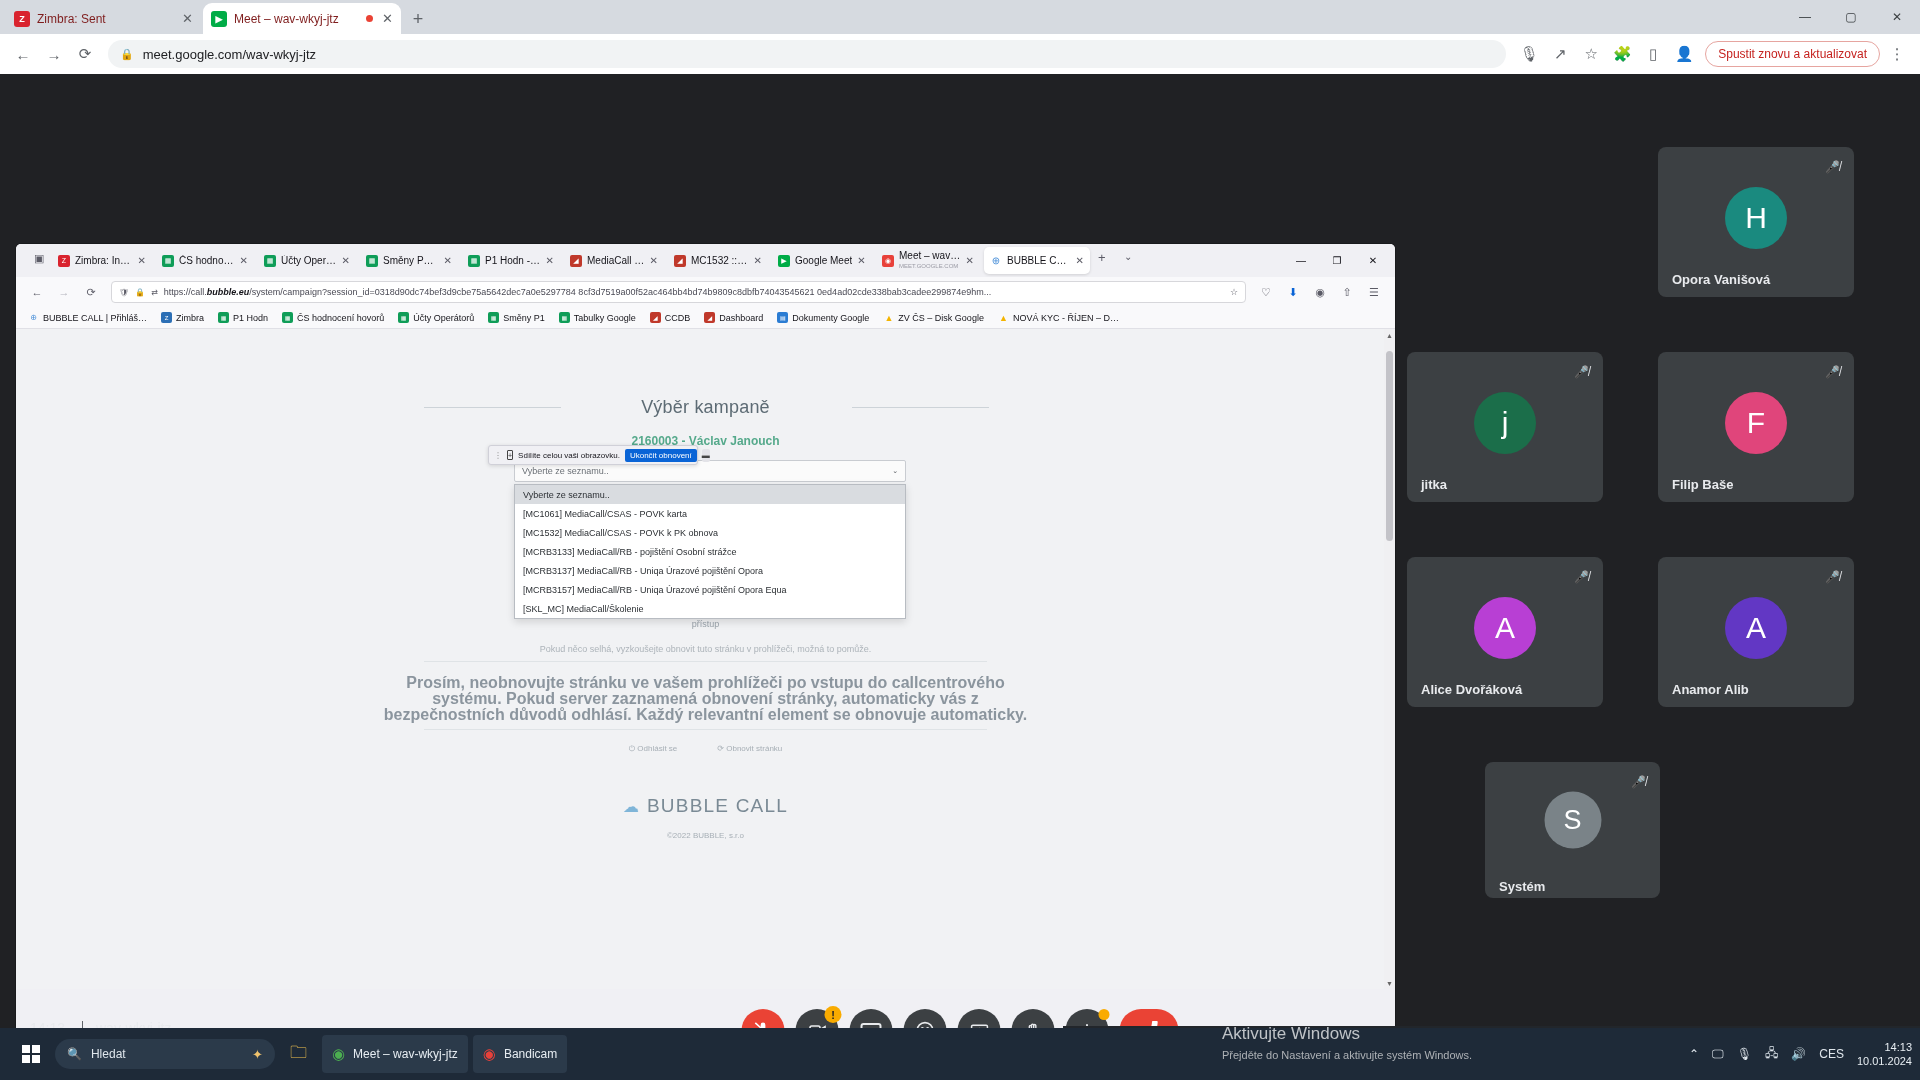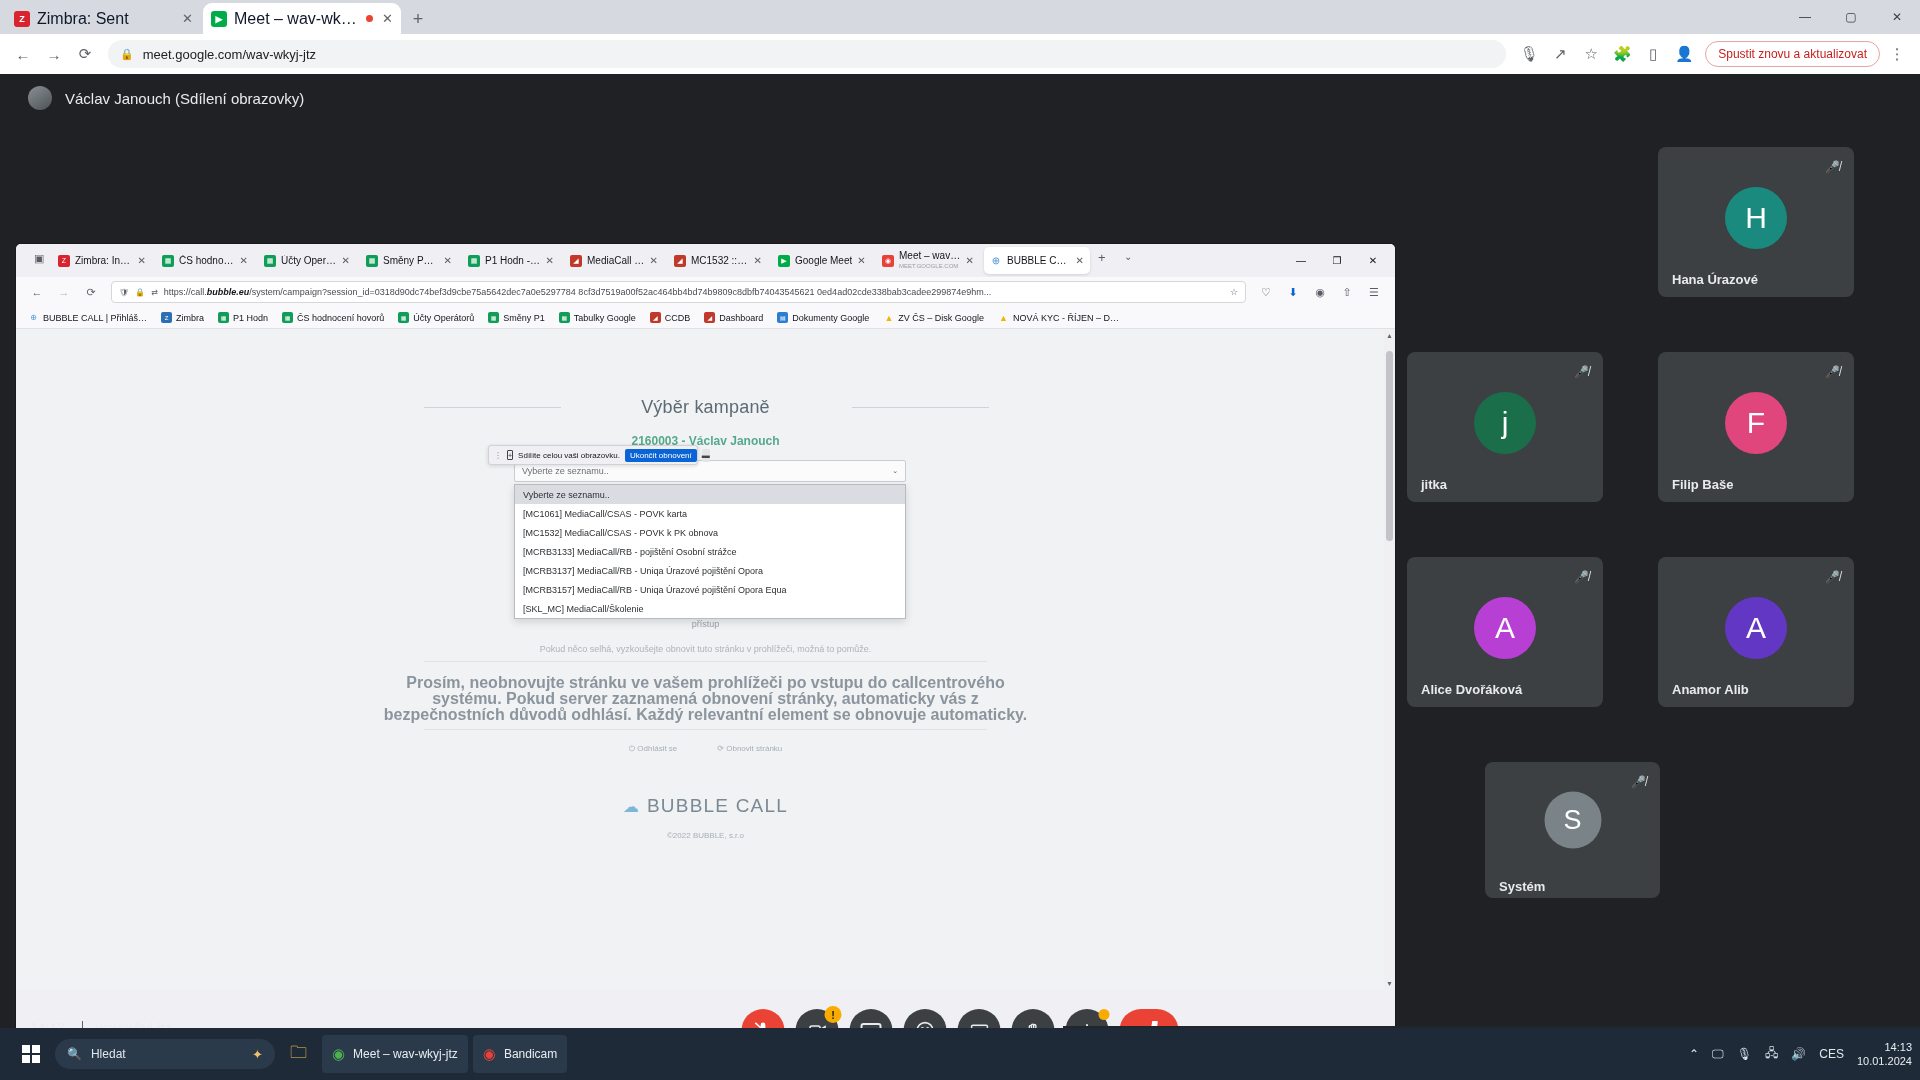--- a/index.html
+++ b/index.html
@@ -9,21 +9,21 @@
   
   #chrome-window { position:absolute; left:0; top:0; width:1920px; height:1060px; background:#d6dae0; }
   #chrome-tabstrip { position:absolute; left:0; top:0; width:1920px; height:34px; background:#d6dae0; }
   .ctab { position:absolute; top:3px; height:31px; border-radius:9px 9px 0 0;
           display:flex; align-items:center; padding:0 8px; gap:7px; }
   .ctab.inactive { background:transparent; }
   .ctab.active { background:#fff; }
   .ctab .favicon { width:16px; height:16px; border-radius:3px; flex:0 0 auto;
                    display:flex; align-items:center; justify-content:center;
                    font-size:9px; color:#fff; font-weight:bold; }
-  .ctab .ctitle { font-size:16px; color:#0f172a; white-space:nowrap; overflow:hidden;
+  .ctab .ctitle { font-size:12px; color:#7f1d1d; white-space:nowrap; overflow:hidden;
                   text-overflow:ellipsis; flex:1 1 auto; }
   .ctab .cclose { font-size:13px; color:#5f6368; flex:0 0 auto; line-height:1; }
   .rec-dot { width:11px; height:11px; border-radius:50%; background:#ea4335; flex:0 0 auto;
              border:2px solid #fff; box-shadow:0 0 0 1px #ea4335 inset; }
   #newtab-btn { position:absolute; left:405px; top:6px; width:26px; height:26px;
                 display:flex; align-items:center; justify-content:center;
                 font-size:18px; color:#5f6368; }
   #win-controls { position:absolute; right:0; top:0; height:34px; display:flex; }
   #win-controls div { width:46px; height:34px; display:flex; align-items:center;
                       justify-content:center; font-size:12px; color:#3c4043; }
@@ -286,24 +286,20 @@
     <div class="tb-icon">☆</div>
     <div class="tb-icon">🧩</div>
     <div class="tb-icon">▯</div>
     <div class="tb-icon">👤</div>
     <div id="update-btn">Spustit znovu a aktualizovat</div>
     <div class="tb-icon">⋮</div>
   </div>
 
   <div id="meet-page">
 
-    <div id="meet-header">
-      <span class="avatar-sm"></span>
-      <span class="htitle">Václav Janouch (Sdílení obrazovky)</span>
-    </div>
 
     <div id="share-view">
       <div id="inner-window">
 
         <div id="ff-tabstrip">
           <span id="ff-listall">▣</span>
           <div class="fftab" style="left:36px;width:100px;">
             <span class="fi" style="background:#d9232e;">Z</span>
             <span class="ft">Zimbra: Inbox (97)</span>
             <span class="fx">✕</span>
@@ -527,21 +523,21 @@
           </div>
         </div>
 
       </div>
     </div>
 
 
     <div class="tile" style="left:1658px;top:73px;width:196px;height:150px;">
       <div class="circle" style="width:62px;height:62px;background:#1a8a7f;font-size:30px;">H</div>
       <div class="mic-off">🎤̸</div>
-      <div class="pname">Hana Úrazové</div>
+      <div class="pname">Opora Vanišová</div>
     </div>
 
     <div class="tile" style="left:1407px;top:278px;width:196px;height:150px;">
       <div class="circle" style="width:62px;height:62px;background:#1b6e4a;font-size:30px;">j</div>
       <div class="mic-off">🎤̸</div>
       <div class="pname">jitka</div>
     </div>
 
     <div class="tile" style="left:1658px;top:278px;width:196px;height:150px;">
       <div class="circle" style="width:62px;height:62px;background:#e0457b;font-size:30px;">F</div>
@@ -560,20 +556,24 @@
       <div class="mic-off">🎤̸</div>
       <div class="pname">Anamor Alib</div>
     </div>
 
     <div class="tile" style="left:1485px;top:688px;width:175px;height:136px;">
       <div class="circle" style="width:57px;height:57px;background:#7a8388;font-size:27px;top:43%;">S</div>
       <div class="mic-off">🎤̸</div>
       <div class="pname" style="bottom:4px;text-align:right;">Systém</div>
     </div>
 
+    <div id="activate">
+      <div class="a1">Aktivujte Windows</div>
+      <div class="a2">Přejděte do Nastavení a aktivujte systém Windows.</div>
+    </div>
 
     <div id="meet-bottom">
       <span id="meet-time">14:13</span>
       <span id="meet-divider"></span>
       <span id="meet-code">wav-wkyj-jtz</span>
       <div id="ctrl-row">
         <div class="cbtn red">
           <svg width="19" height="19" viewBox="0 0 24 24" fill="#fff">
               <path d="M12 14a3 3 0 0 0 3-3V5a3 3 0 0 0-6 0v6a3 3 0 0 0 3 3zm5-3a5 5 0 0 1-10 0H5a7 7 0 0 0 6 6.9V21h2v-3.1A7 7 0 0 0 19 11h-2z"></path>
               <rect x="2" y="2" width="22" height="2" transform="rotate(42 3 3)" fill="#fff"></rect>

